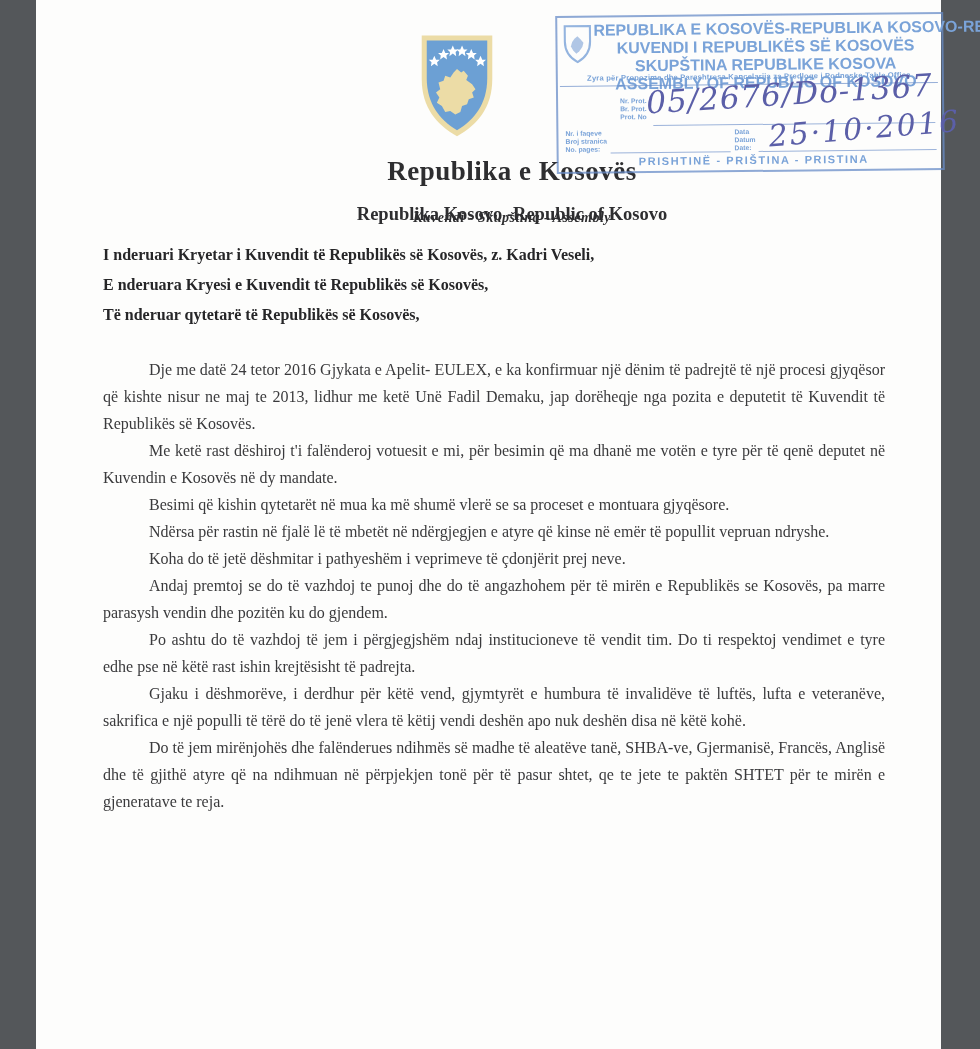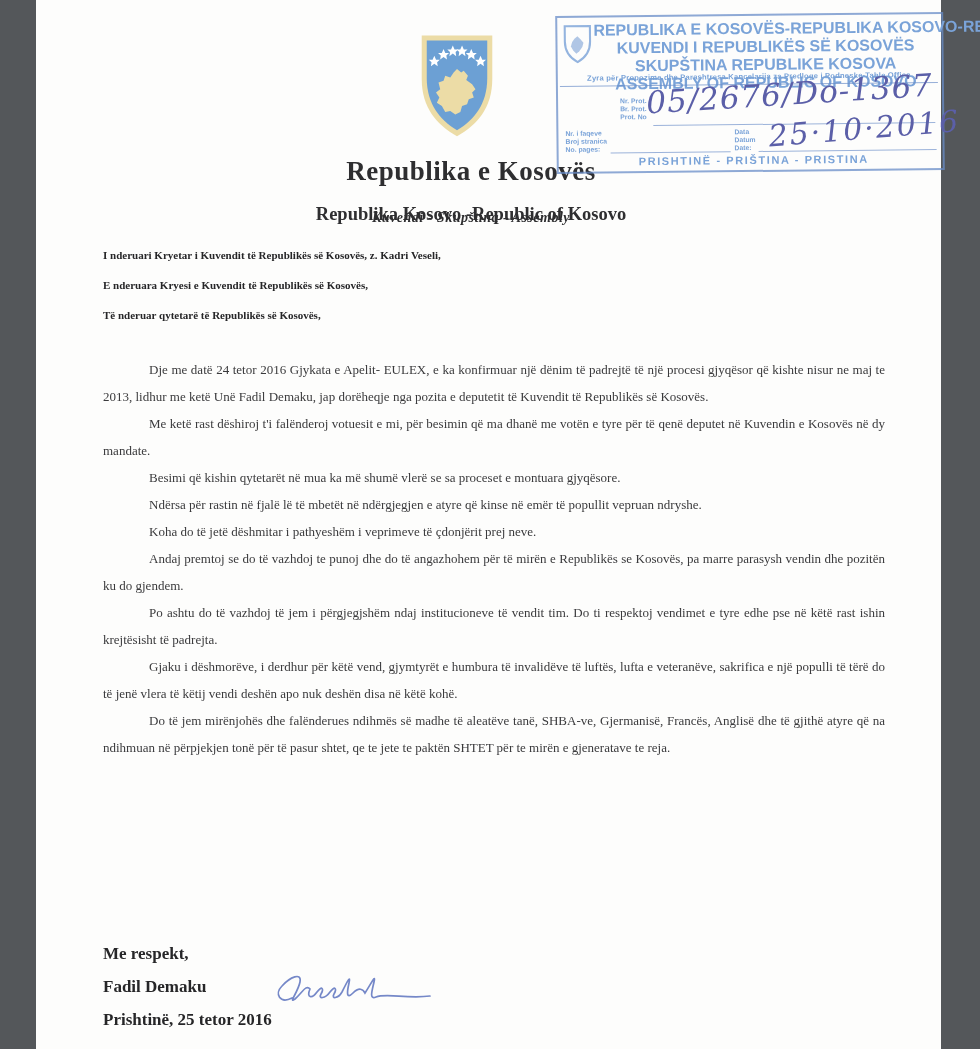--- a/index.html
+++ b/index.html
@@ -8,21 +8,21 @@
     background:#54575a;
     font-family:"Liberation Serif", serif;
   }
   .scan-page{
     position:absolute;left:36px;top:0;width:905px;height:1049px;
     background:#fdfdfc;
   }
   
   .emblem{position:absolute;left:379px;top:28px;width:84px;height:114px;}
   
-  .hdr{position:absolute;left:0;width:870px;text-align:center;color:#2e2e30;}
+  .hdr{position:absolute;left:0;width:870px;text-align:center;color:#2e2e30;padding-left:41px;}
   .hdr-title{top:156px;font-size:27px;font-weight:bold;letter-spacing:.5px;}
   .hdr-sub{top:204px;font-size:18.5px;font-weight:bold;}
   .hdr-motto{top:210px;font-size:14px;font-weight:bold;font-style:italic;letter-spacing:.5px;}
   
   .stamp{
     position:absolute;left:520px;top:14px;width:384px;height:154px;
     border:2px solid rgba(104,140,200,.75);
     color:#7aa3d8;
     font-family:"Liberation Sans", sans-serif;
     transform:rotate(-.6deg);
@@ -52,24 +52,24 @@
   
   .hand{
     position:absolute;color:#5b5fa8;
     font-family:"DejaVu Serif", serif;font-style:italic;
     white-space:nowrap;z-index:4;
   }
   .hand-prot{left:88px;top:60px;font-size:31px;transform:rotate(-3deg);letter-spacing:1px;}
   .hand-date{left:210px;top:96px;font-size:30px;transform:rotate(-4deg);letter-spacing:2px;}
   
   .salutations{position:absolute;left:67px;top:246px;width:782px;color:#262628;}
-  .salutations p{margin:0 0 12px 0;font-size:11px;font-weight:bold;line-height:18px;}
+  .salutations p{margin:0 0 12px 0;font-size:16px;font-weight:bold;line-height:18px;}
   .letter-body{position:absolute;left:67px;top:356px;width:782px;color:#3a3a3c;}
   .letter-body p{
-    margin:0;font-size:13px;line-height:27px;
+    margin:0;font-size:16px;line-height:27px;
     text-align:justify;text-indent:46px;
   }
   
   .closing{position:absolute;left:67px;top:944px;color:#262628;}
   .closing div{font-size:17px;font-weight:bold;margin-bottom:13px;}
   .signature{position:absolute;left:167px;top:20px;}
 </style>
 </head>
 <body>
 
@@ -144,22 +144,14 @@
       <p>Me ketë rast dëshiroj t'i falënderoj votuesit e mi, për besimin që ma dhanë me votën e tyre për të qenë deputet në Kuvendin e Kosovës në dy mandate.</p>
       <p>Besimi që kishin qytetarët në mua ka më shumë vlerë se sa proceset e montuara gjyqësore.</p>
       <p>Ndërsa për rastin në fjalë lë të mbetët në ndërgjegjen e atyre që kinse në emër të popullit  vepruan ndryshe.</p>
       <p>Koha do të jetë dëshmitar i pathyeshëm i veprimeve të çdonjërit prej neve.</p>
       <p>Andaj premtoj se do të vazhdoj te punoj dhe do të angazhohem për të mirën e Republikës se Kosovës, pa  marre parasysh  vendin dhe pozitën ku do gjendem.</p>
       <p>Po ashtu do të vazhdoj  të jem i përgjegjshëm  ndaj institucioneve të vendit tim. Do ti respektoj vendimet e tyre  edhe pse në këtë rast ishin krejtësisht të padrejta.</p>
       <p>Gjaku i dëshmorëve, i derdhur për këtë vend, gjymtyrët e humbura të invalidëve të luftës, lufta e veteranëve, sakrifica e një populli të tërë  do të jenë vlera të këtij vendi  deshën apo nuk deshën disa në këtë kohë.</p>
       <p>Do të jem mirënjohës dhe falënderues ndihmës së madhe të aleatëve tanë, SHBA-ve, Gjermanisë, Francës, Anglisë dhe të gjithë atyre që na ndihmuan në përpjekjen tonë për të pasur shtet, qe te jete te paktën SHTET për te mirën e gjeneratave te reja.</p>
     </div>
 
-  <div class="closing">
-    <div>Me respekt,</div>
-    <div>Fadil Demaku</div>
-    <div>Prishtinë, 25 tetor 2016</div>
-    <svg class="signature" width="170" height="48" viewBox="0 0 170 48">
-      <path d="M22 34 C10 40 4 30 12 22 C20 13 32 8 30 18 C28 28 18 40 25 35 C32 29 36 20 40 25 C36 34 42 35 47 28 C52 21 54 25 51 30 C48 35 55 35 60 28 C65 21 67 25 64 30 C61 35 68 35 72 28 C77 18 81 10 79 19 C77 28 76 36 83 29 C89 23 93 25 95 29 C101 20 106 9 104 18 C102 27 99 36 106 33 C116 29 138 35 160 32" stroke="#7588c8" stroke-width="1.7" fill="none" stroke-linecap="round"></path>
-    </svg>
-  </div>
 
 </div>
 
 </body></html>

